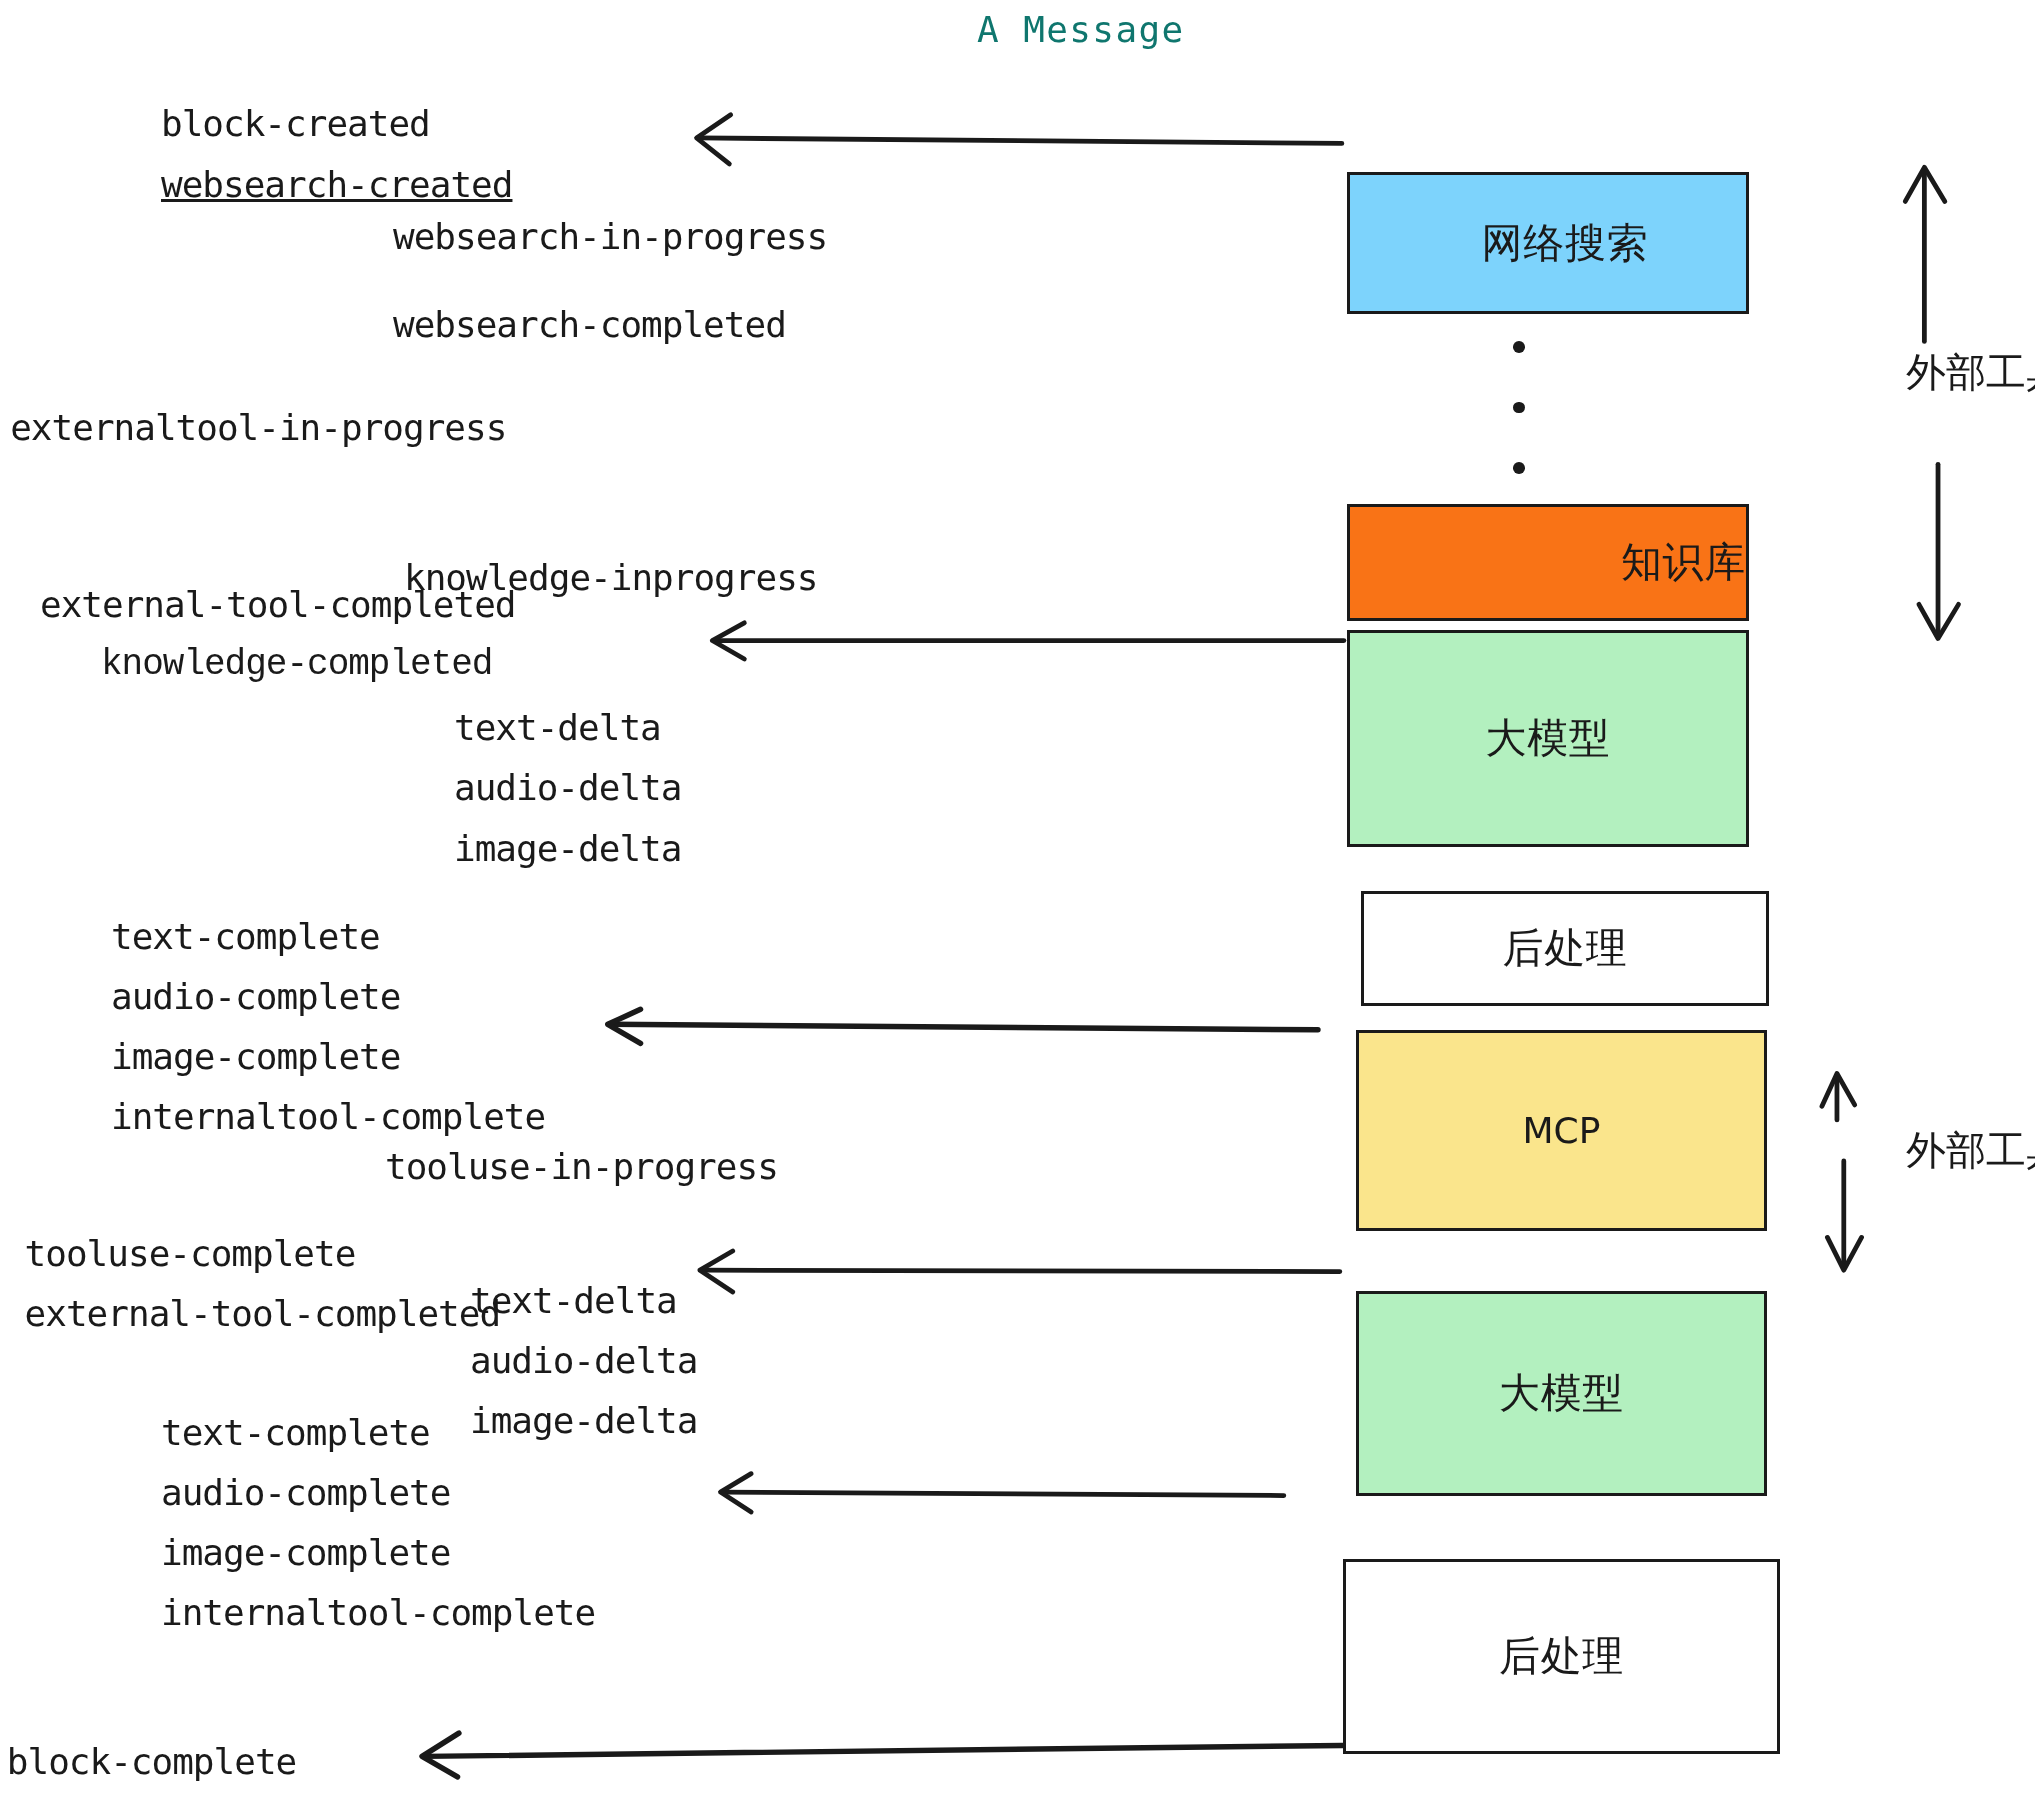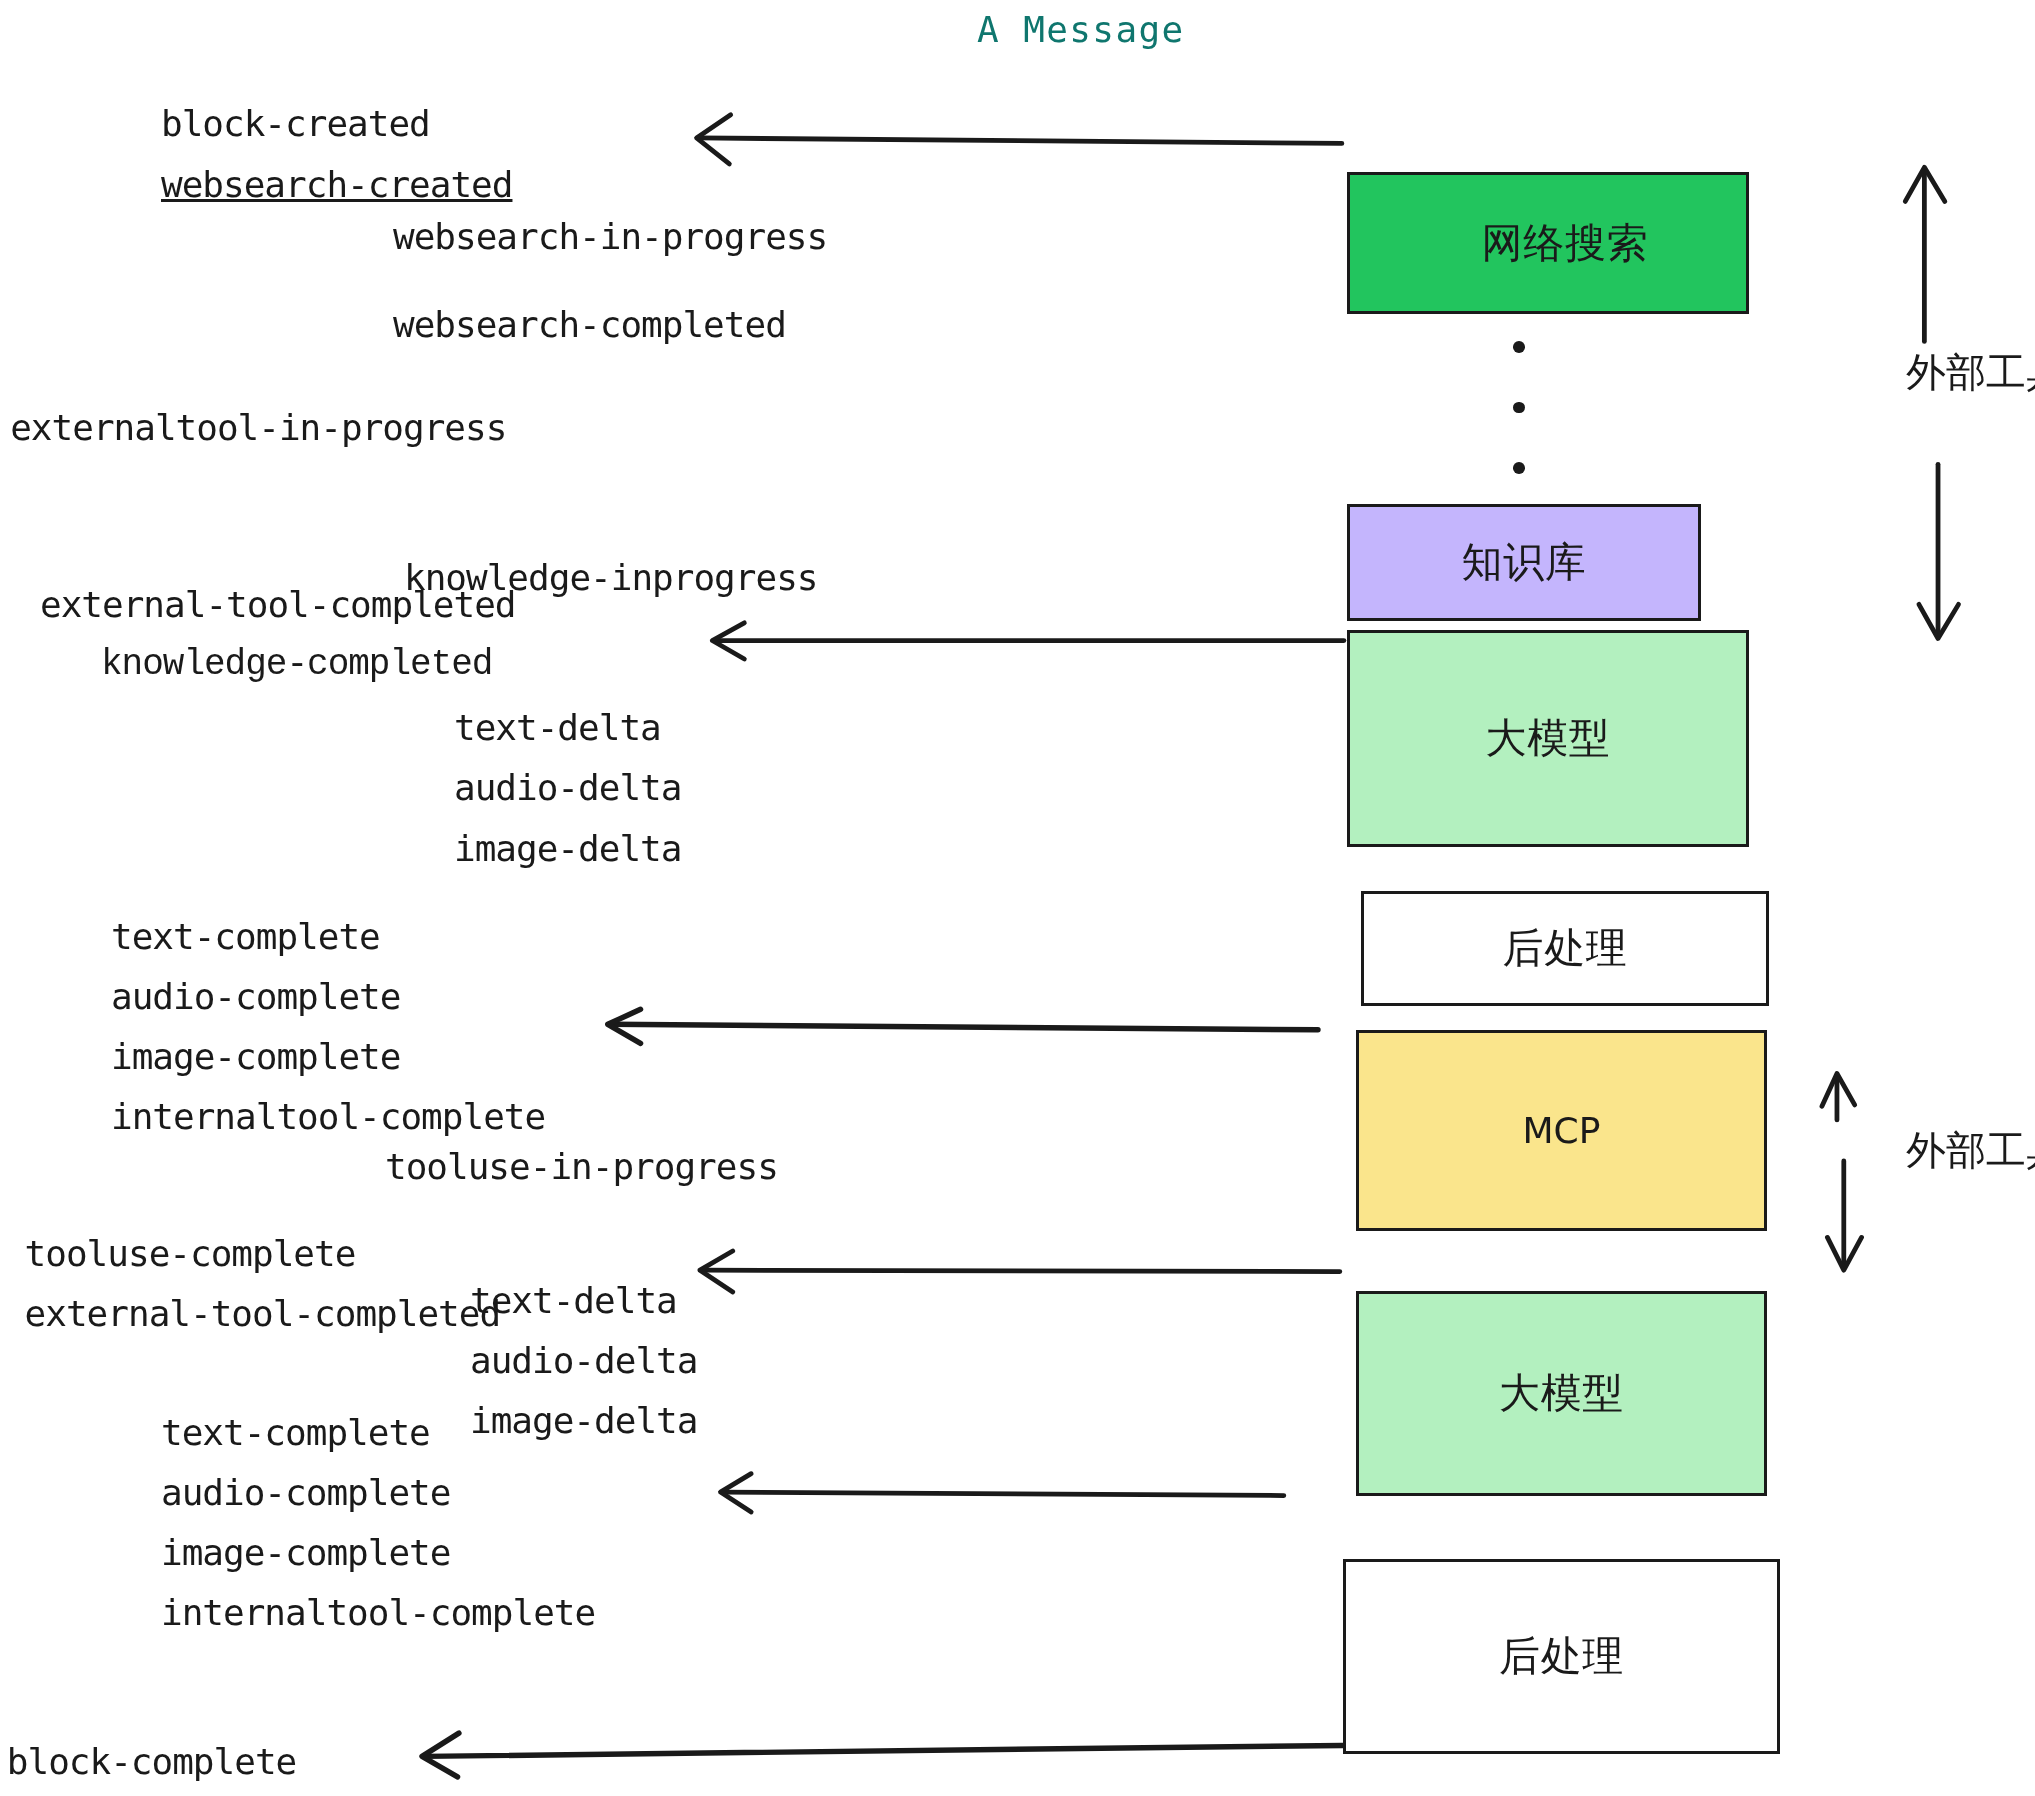--- a/index.html
+++ b/index.html
@@ -118,31 +118,31 @@
   <div class="ev" style="left:470px;  top:1343px;">audio-delta</div>
   <div class="ev" style="left:470px;  top:1403px;">image-delta</div>
 
   <div class="ev" style="left:161px;  top:1415px;">text-complete</div>
   <div class="ev" style="left:161px;  top:1475px;">audio-complete</div>
   <div class="ev" style="left:161px;  top:1535px;">image-complete</div>
   <div class="ev" style="left:161px;  top:1595px;">internaltool-complete</div>
 
   <div class="ev" style="left:6.8px;   top:1744px;">block-complete</div>
 
-  <div class="node" style="left:1347px; top:172px; width:402px; height:142px; background:#22c55e;padding-left:34px;">
+  <div class="node" style="left:1347px; top:172px; width:402px; height:142px; background:#7dd3fc;padding-left:34px;">
     <span class="node-label">网络搜索</span>
   </div>
 
   <div class="dots" style="left:1513px; top:341px; width:12.3px; height:133px;">
     <span class="dot"></span>
     <span class="dot"></span>
     <span class="dot"></span>
   </div>
 
-  <div class="node" style="left:1347px; top:504px; width:354px; height:117px; background:#c4b5fd;">
+  <div class="node" style="left:1347px; top:504px; width:402px; height:117px; background:#f97316;justify-content:flex-end;">
     <span class="node-label">知识库</span>
   </div>
 
   <div class="node" style="left:1347px; top:630px; width:402px; height:217px; background:#B3F0BF;">
     <span class="node-label">大模型</span>
   </div>
 
   <div class="node" style="left:1361px; top:891px; width:408px; height:115px; background:#FFFFFF;">
     <span class="node-label">后处理</span>
   </div>

